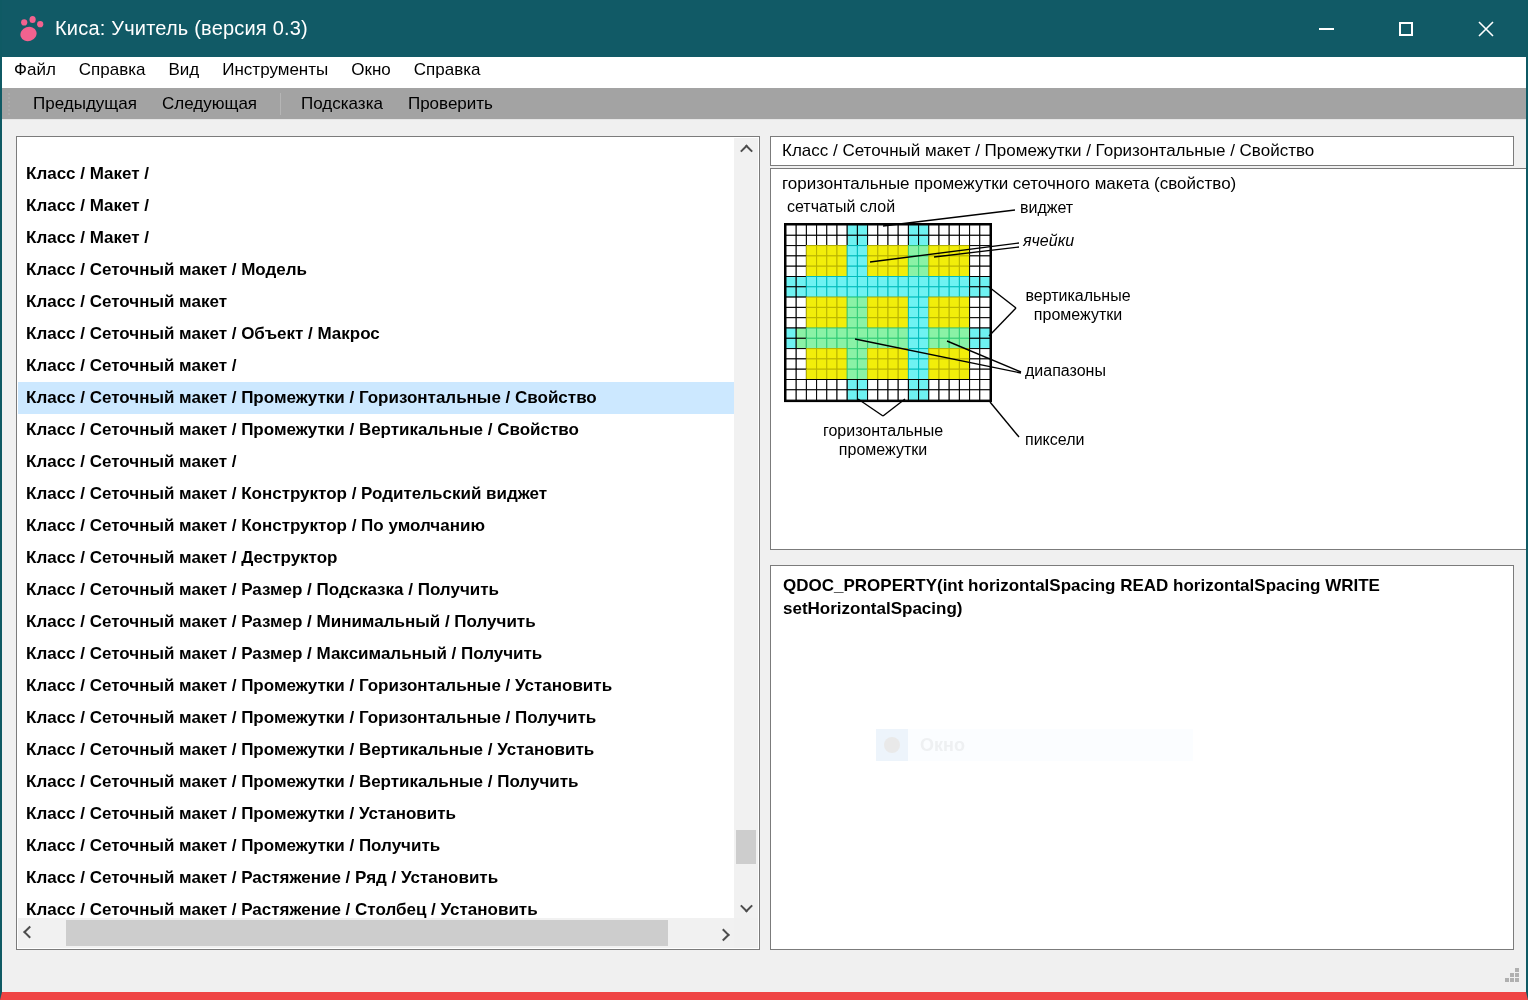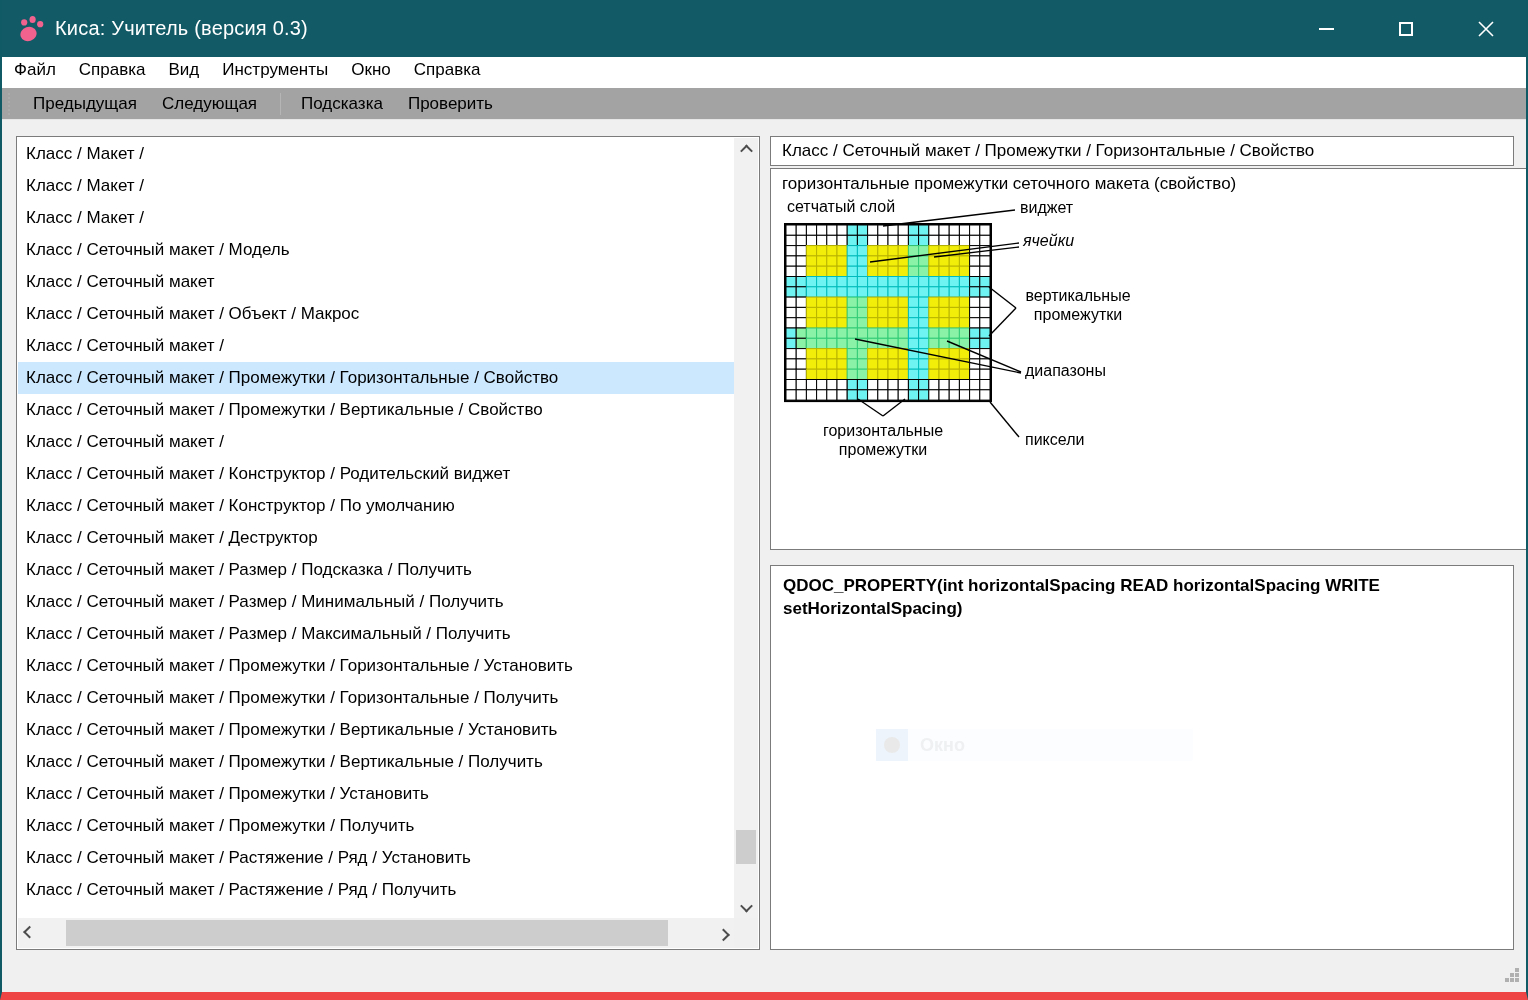--- a/index.html
+++ b/index.html
@@ -24,21 +24,21 @@
   .toolbar{height:32px;background:#a3a3a3;display:flex;align-items:center;border-bottom:1px solid #e6e6e6;}
   .tb-gripper{height:22px;width:2px;border-left:2px dotted #ababab;margin:0 12px 0 6px;}
   .tb-btn{font-size:17px;padding:3px 11px;margin-right:3px;}
   .tb-sep{width:1px;height:22px;background:#b5b5b5;margin:0 9px;}
   .tb-group{display:flex;align-items:center;}
   
   .main{position:absolute;left:0;right:0;top:120px;bottom:0;background:#f0f0f0;}
   .panel{position:absolute;background:#fff;border:1px solid #7b7b7b;}
   
   .list-box{left:14px;top:16px;width:744px;height:814px;}
-  .list-rows{position:absolute;left:1px;top:1px;right:25px;bottom:31px;overflow:hidden;padding-top:0;}
+  .list-rows{position:absolute;left:1px;top:1px;right:25px;bottom:31px;overflow:hidden;padding-top:20px;font-weight:bold;}
   .row{height:32px;line-height:32px;padding-left:8px;font-size:17px;white-space:nowrap;}
   .row.selected{background:#cce8ff;}
   
   .vscroll{position:absolute;top:1px;right:1px;width:24px;bottom:31px;background:#f1f1f1;}
   .hscroll{position:absolute;left:1px;bottom:1px;right:25px;height:30px;background:#f1f1f1;}
   .sb-corner{position:absolute;right:1px;bottom:1px;width:24px;height:30px;background:#f0f0f0;}
   .sb-arrow{position:absolute;display:flex;align-items:center;justify-content:center;}
   .vscroll .sb-arrow{left:0;right:0;height:22px;}
   .vscroll .up{top:0;} .vscroll .down{bottom:0;}
   .hscroll .sb-arrow{top:0;bottom:0;width:22px;}
@@ -148,20 +148,21 @@
           <div class="row">Класс / Сеточный макет / Размер / Подсказка / Получить</div>
           <div class="row">Класс / Сеточный макет / Размер / Минимальный / Получить</div>
           <div class="row">Класс / Сеточный макет / Размер / Максимальный / Получить</div>
           <div class="row">Класс / Сеточный макет / Промежутки / Горизонтальные / Установить</div>
           <div class="row">Класс / Сеточный макет / Промежутки / Горизонтальные / Получить</div>
           <div class="row">Класс / Сеточный макет / Промежутки / Вертикальные / Установить</div>
           <div class="row">Класс / Сеточный макет / Промежутки / Вертикальные / Получить</div>
           <div class="row">Класс / Сеточный макет / Промежутки / Установить</div>
           <div class="row">Класс / Сеточный макет / Промежутки / Получить</div>
           <div class="row">Класс / Сеточный макет / Растяжение / Ряд / Установить</div>
+          <div class="row">Класс / Сеточный макет / Растяжение / Столбец / Установить</div>
           <div class="row">Класс / Сеточный макет / Растяжение / Ряд / Получить</div>
         </div>
 
       <div class="vscroll">
         <div class="sb-arrow up">
             <span class="chev up"></span>
           </div>
         <div class="v-thumb"></div>
         <div class="sb-arrow down">
             <span class="chev down"></span>

